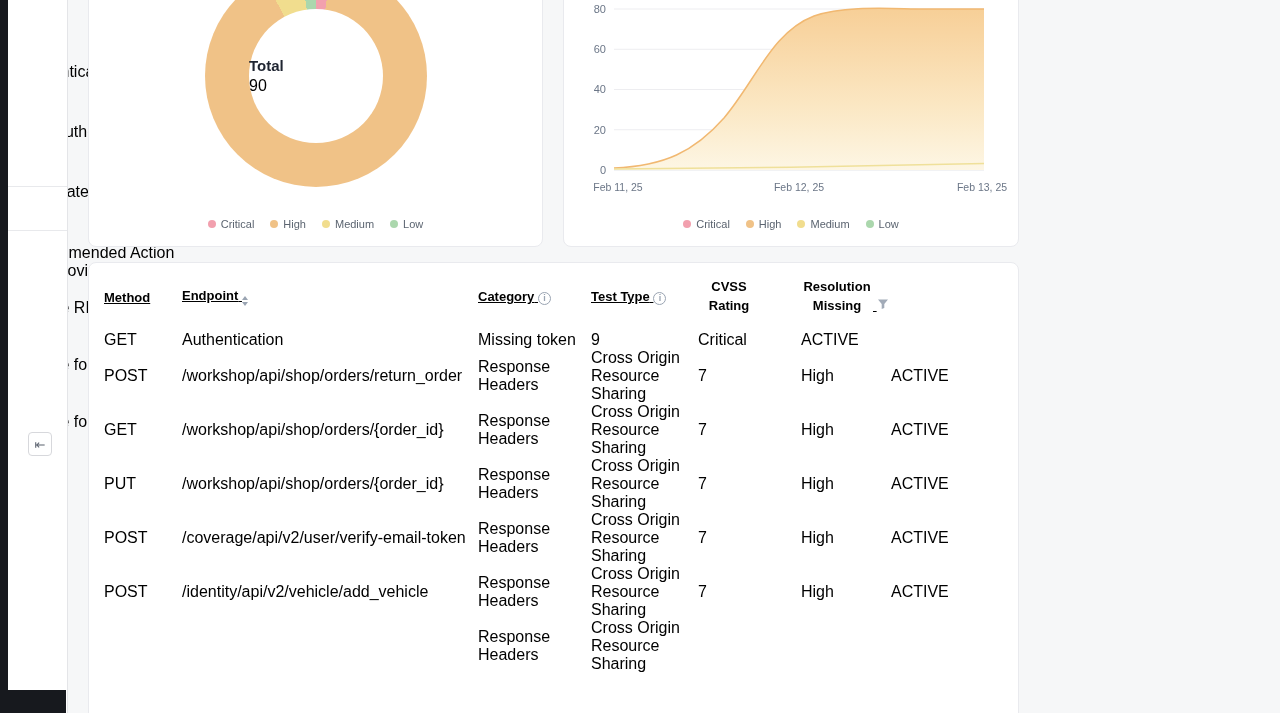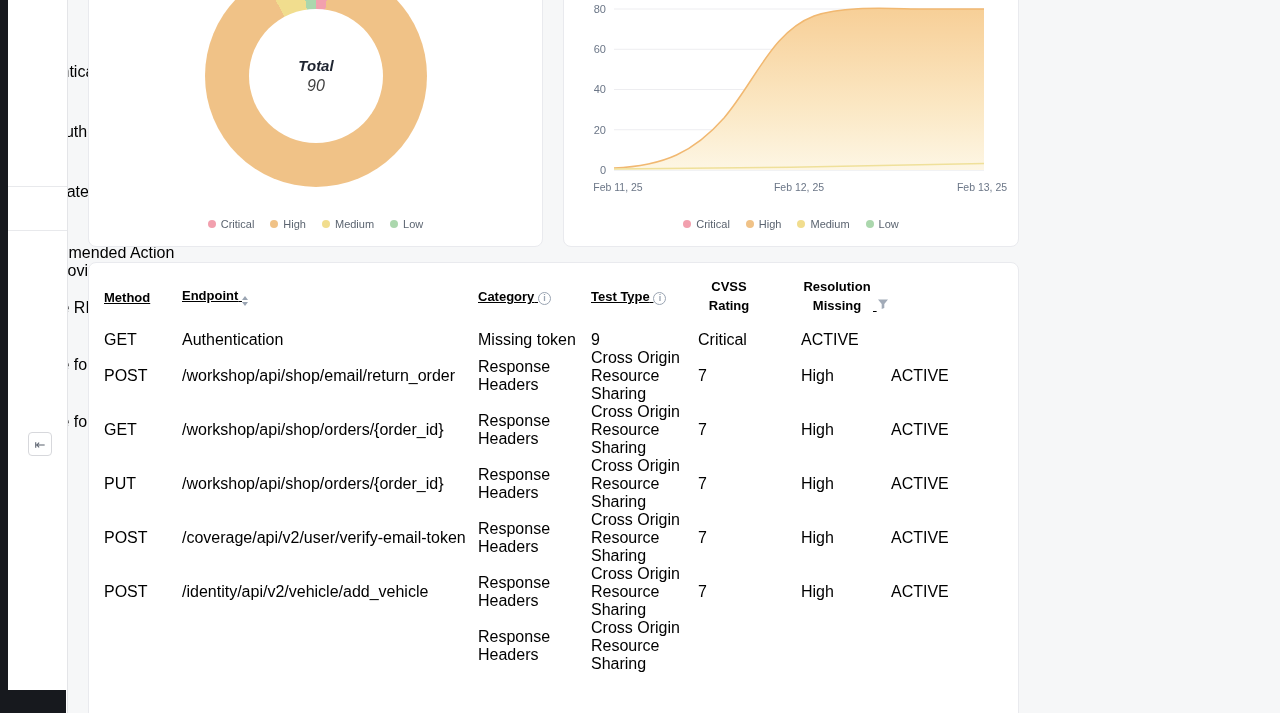--- a/index.html
+++ b/index.html
@@ -12,23 +12,23 @@
   .left-panel{position:absolute;left:8px;top:0;width:60px;height:713px;background:#fff;border-right:1px solid #e4e5e8;}
   .divider{position:absolute;left:0;width:100%;height:1px;background:#e8e9ec;}
   .d1{top:186px;}.d2{top:230px;}
   .collapse-btn{position:absolute;left:20px;top:432px;width:24px;height:24px;border:1px solid #d7d8dc;border-radius:4px;background:#fff;color:#5f6672;font-size:13px;display:flex;align-items:center;justify-content:center;cursor:pointer;}
   .panel-footer-dark{position:absolute;left:0;top:690px;width:66px;height:23px;background:#17191e;}
 
   
   .donut-card{left:88px;top:-41px;width:455px;height:288px;}
   .donut{position:absolute;left:116px;top:5px;width:222px;height:222px;border-radius:50%;
     background:conic-gradient(#f2a0ae 0deg 8deg,#f0c287 8deg 332deg,#f1dd8e 332deg 352deg,#abd7ad 352deg 360deg);}
-  .donut-hole{position:absolute;inset:44px;background:#fff;border-radius:50%;display:flex;flex-direction:column;align-items:center;justify-content:center;gap:3px;font-style:italic;}
+  .donut-hole{position:absolute;inset:44px;background:#fff;border-radius:50%;display:flex;flex-direction:column;align-items:flex-start;justify-content:center;gap:3px;}
   .donut-total-label{font-size:15px;font-weight:700;color:#1f2531;}
-  .donut-total-value{font-size:16px;color:#404040;}
+  .donut-total-value{font-size:16px;color:#000000;}
 
   .legend{position:absolute;left:0;right:0;bottom:16px;display:flex;justify-content:center;gap:16px;}
   .legend-item{display:flex;align-items:center;gap:5px;font-size:11px;color:#5b6470;}
   .dot{width:8px;height:8px;border-radius:50%;display:inline-block;}
   .dot-critical{background:#f2a0ae;}.dot-high{background:#f0c287;}.dot-medium{background:#f1dd8e;}.dot-low{background:#abd7ad;}
 
   
   .trend-card{left:563px;top:-41px;width:456px;height:288px;}
   .trend-svg{position:absolute;left:0;top:0;}
   .tick{font-size:11px;fill:#6b7687;}
@@ -217,21 +217,21 @@
       <div class="td"><span class="badge-method m-get">GET</span></div>
       <div class="td">Authentication</div>
       <div class="td">Missing token</div>
       <div class="td td-center"><span class="score-badge s-critical">9</span></div>
       <div class="td td-center"><span class="rating-badge r-critical">Critical</span></div>
       <div class="td td-center"><span class="status-badge">ACTIVE</span></div>
     </div>
 
     <div class="trow">
       <div class="td"><span class="badge-method m-post">POST</span></div>
-      <div class="td">/workshop/api/shop/email/return_order</div>
+      <div class="td">/workshop/api/shop/orders/return_order</div>
       <div class="td">Response Headers</div>
       <div class="td">Cross Origin Resource Sharing</div>
       <div class="td td-center"><span class="score-badge s-high">7</span></div>
       <div class="td td-center"><span class="rating-badge r-high">High</span></div>
       <div class="td td-center"><span class="status-badge">ACTIVE</span></div>
     </div>
 
     <div class="trow">
       <div class="td"><span class="badge-method m-get">GET</span></div>
       <div class="td">/workshop/api/shop/orders/{order_id}</div>

